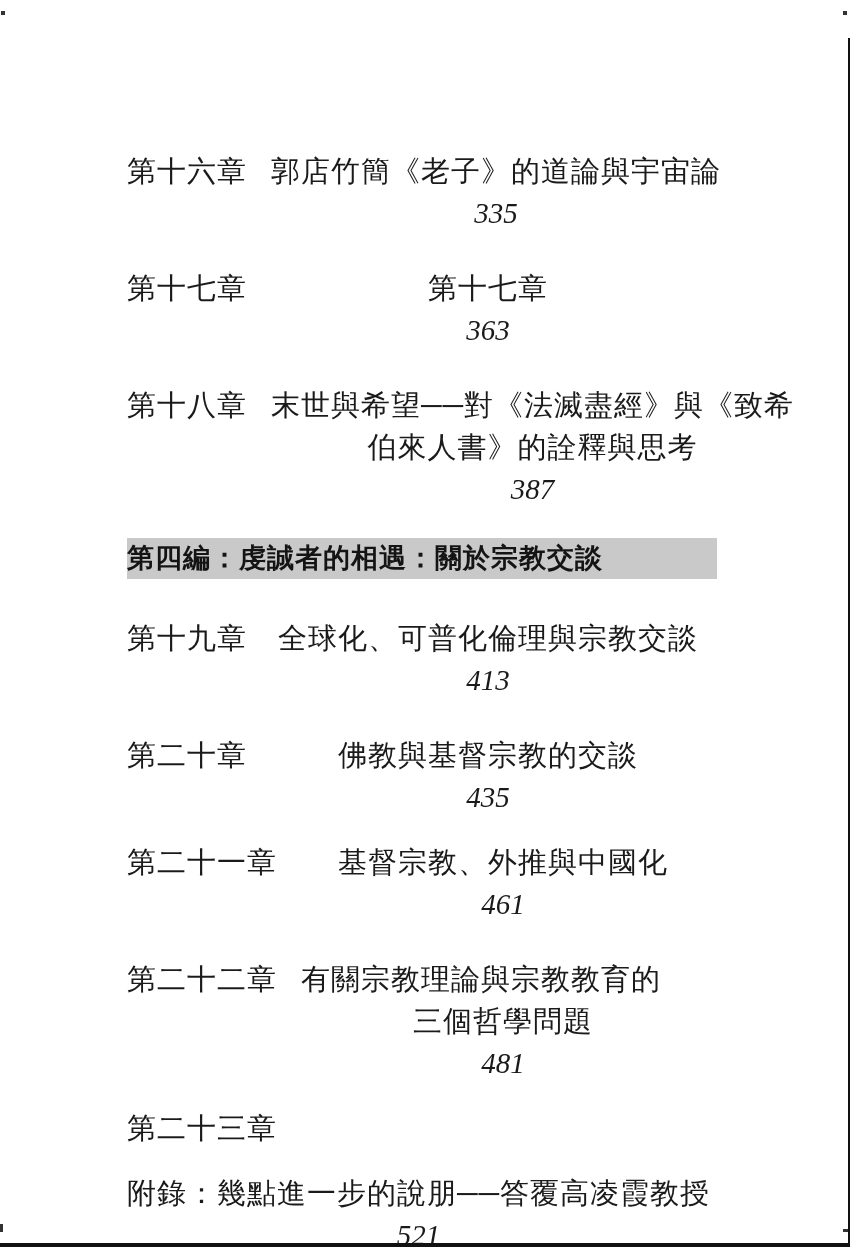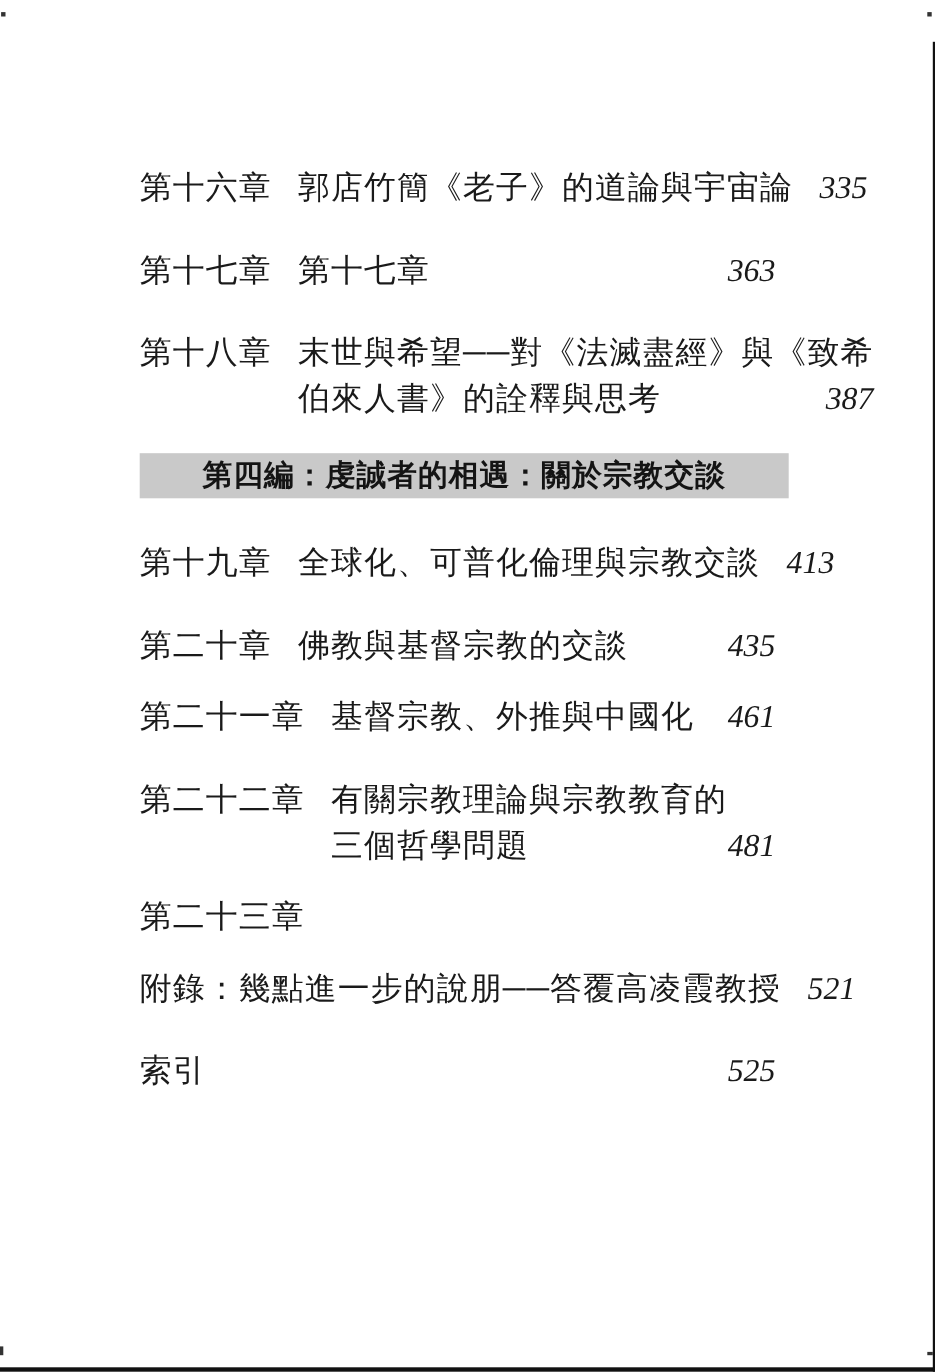--- a/index.html
+++ b/index.html
@@ -27,21 +27,21 @@
     grid-template-columns: max-content 1fr;
     column-gap: 24px;
     margin-bottom: 33px;
   }
   .entry.no-label { grid-template-columns: 1fr; }
   .entry.multiline { margin-bottom: 23px; }
 
   .label { white-space: nowrap; letter-spacing: 1px; }
 
   .line { display: block; }
-  .line.last { display: flex; align-items: center; }
+  .line.last { display: flex; align-items: center; flex-direction: column; }
   .title { white-space: nowrap; letter-spacing: 1px; }
 
   .leader {
     flex: 1 1 auto;
     min-width: 14px;
     margin-left: 9px;
     margin-right: 1px;
     background-image: radial-gradient(circle, #1a1a1a 1.8px, rgba(0,0,0,0) 2.2px);
     background-size: 8px 8px;
     background-repeat: repeat-x;
@@ -49,21 +49,21 @@
   }
   .pagenum { white-space: nowrap; font-style: italic; }
 
   
   .band {
     width: 590px;
     margin: 28px 0 38px 0;
     height: 41px;
     line-height: 41px;
     background: #c9c9c9;
-    text-align: center;
+    text-align: left;
     font-family: "Liberation Sans", "DejaVu Sans", sans-serif;
     font-weight: bold;
     font-size: 27px;
     letter-spacing: 1px;
     color: #141414;
   }
 
   
   .edge-right {
     position: absolute; top: 38px; bottom: 0; right: 0;

